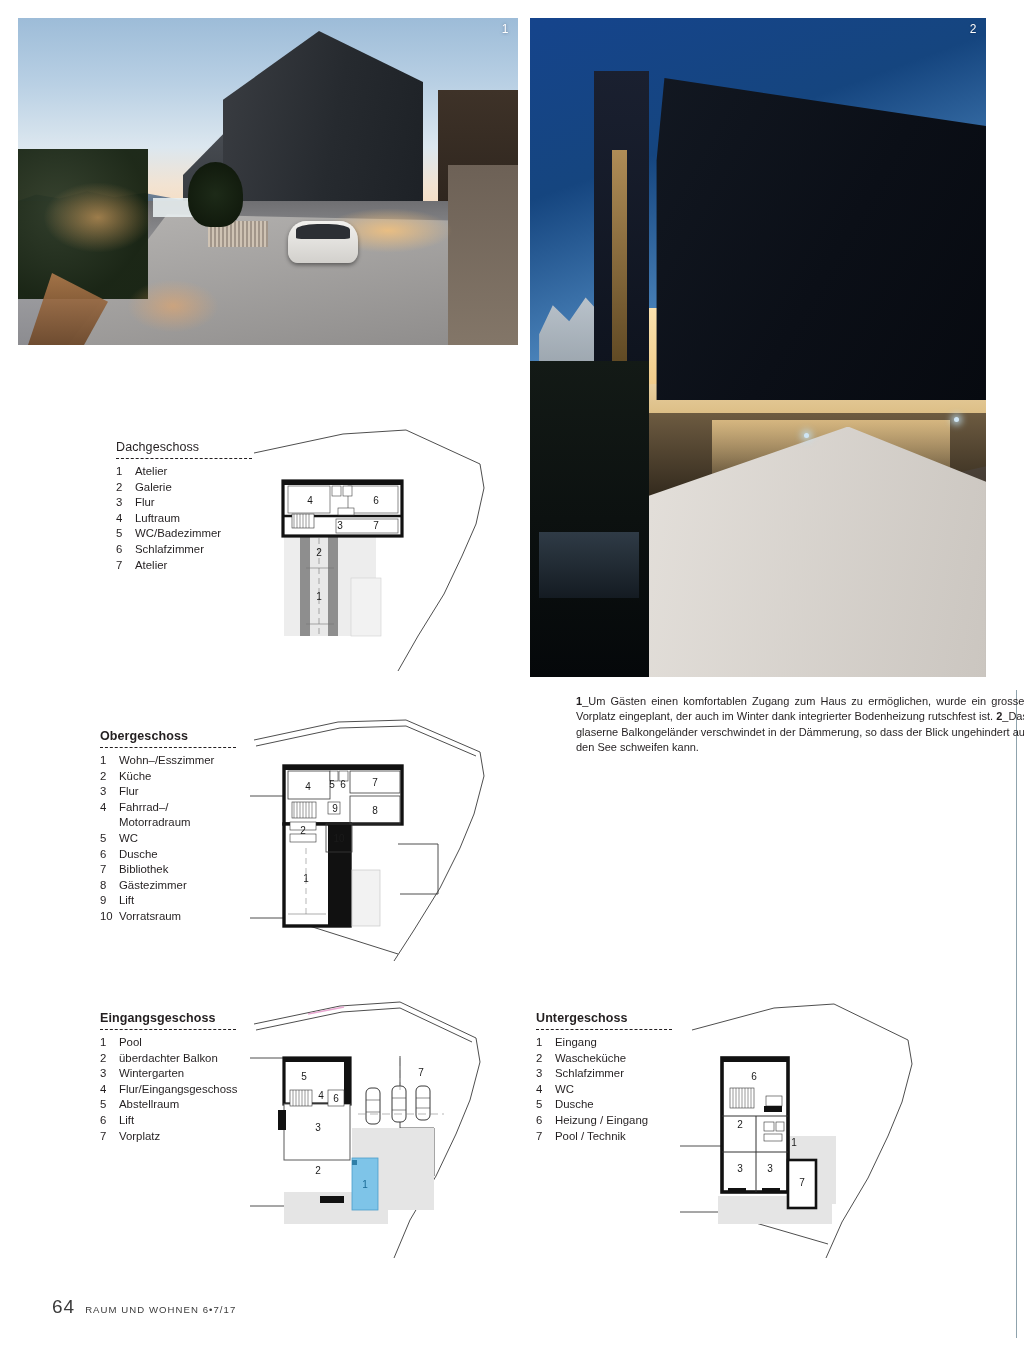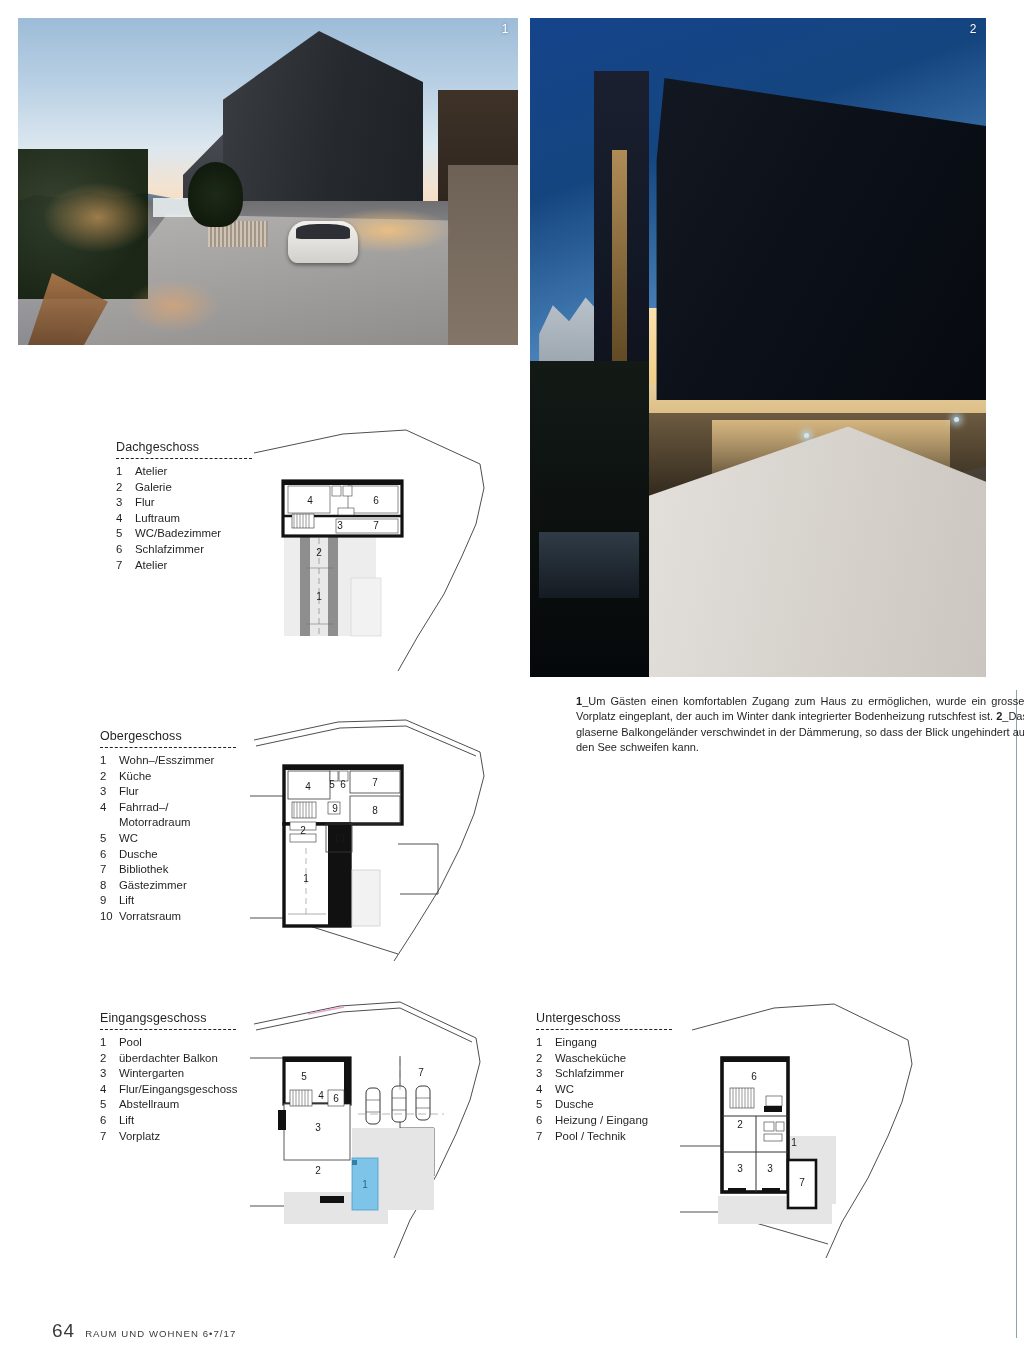--- a/index.html
+++ b/index.html
@@ -98,21 +98,21 @@
   #photo2 .darkleft{position:absolute;left:0;top:52%;width:26%;height:48%;
     background:linear-gradient(#131a16,#05080a);}
   #photo2 .darkglass{position:absolute;left:2%;bottom:12%;width:22%;height:10%;
     background:linear-gradient(#2f3b46,#141b22);}
   #photo2 .spot{position:absolute;width:5px;height:5px;border-radius:50%;
     background:#cfe6f5;box-shadow:0 0 7px 3px rgba(190,225,245,.8);}
 
   
   .legend{position:absolute;width:150px;}
   .legend h3{
-    margin:0 0 3px 0;font-size:12.5px;font-weight:400;letter-spacing:.1px;
+    margin:0 0 3px 0;font-size:12.5px;font-weight:700;letter-spacing:.1px;
     color:#231f20;line-height:1.2;
   }
   .legend h3.light{font-weight:400;}
   .legend .rule{border-top:1px dashed #231f20;height:0;margin:0 0 5px 0;width:136px;}
   .legend ol{margin:0;padding:0;list-style:none;}
   .legend li{
     font-size:11.4px;line-height:15.6px;display:flex;gap:6px;color:#231f20;
   }
   .legend li .num{width:13px;flex:0 0 13px;text-align:left;}
   .legend li .txt{flex:1;}
@@ -123,21 +123,21 @@
   .plan svg{display:block;}
 
   
   .caption{
     position:absolute;left:533px;top:694px;width:452px;
     font-size:11px;line-height:15.4px;color:#231f20;text-align:justify;margin-left:43px;
   }
   .caption b{font-weight:700;}
 
   
-  .footer{position:absolute;left:52px;top:1296px;display:flex;align-items:baseline;gap:10px;margin-top:24px;}
+  .footer{position:absolute;left:52px;top:1296px;display:flex;align-items:baseline;gap:10px;}
   .footer .pg{font-size:19px;color:#3b3b3b;letter-spacing:1px;}
   .footer .mag{font-size:9.6px;letter-spacing:1.05px;color:#3b3b3b;text-transform:uppercase;}
 </style>
 </head>
 <body>
 
 <div class="page">
 
   <div class="page-rule"></div>
 

